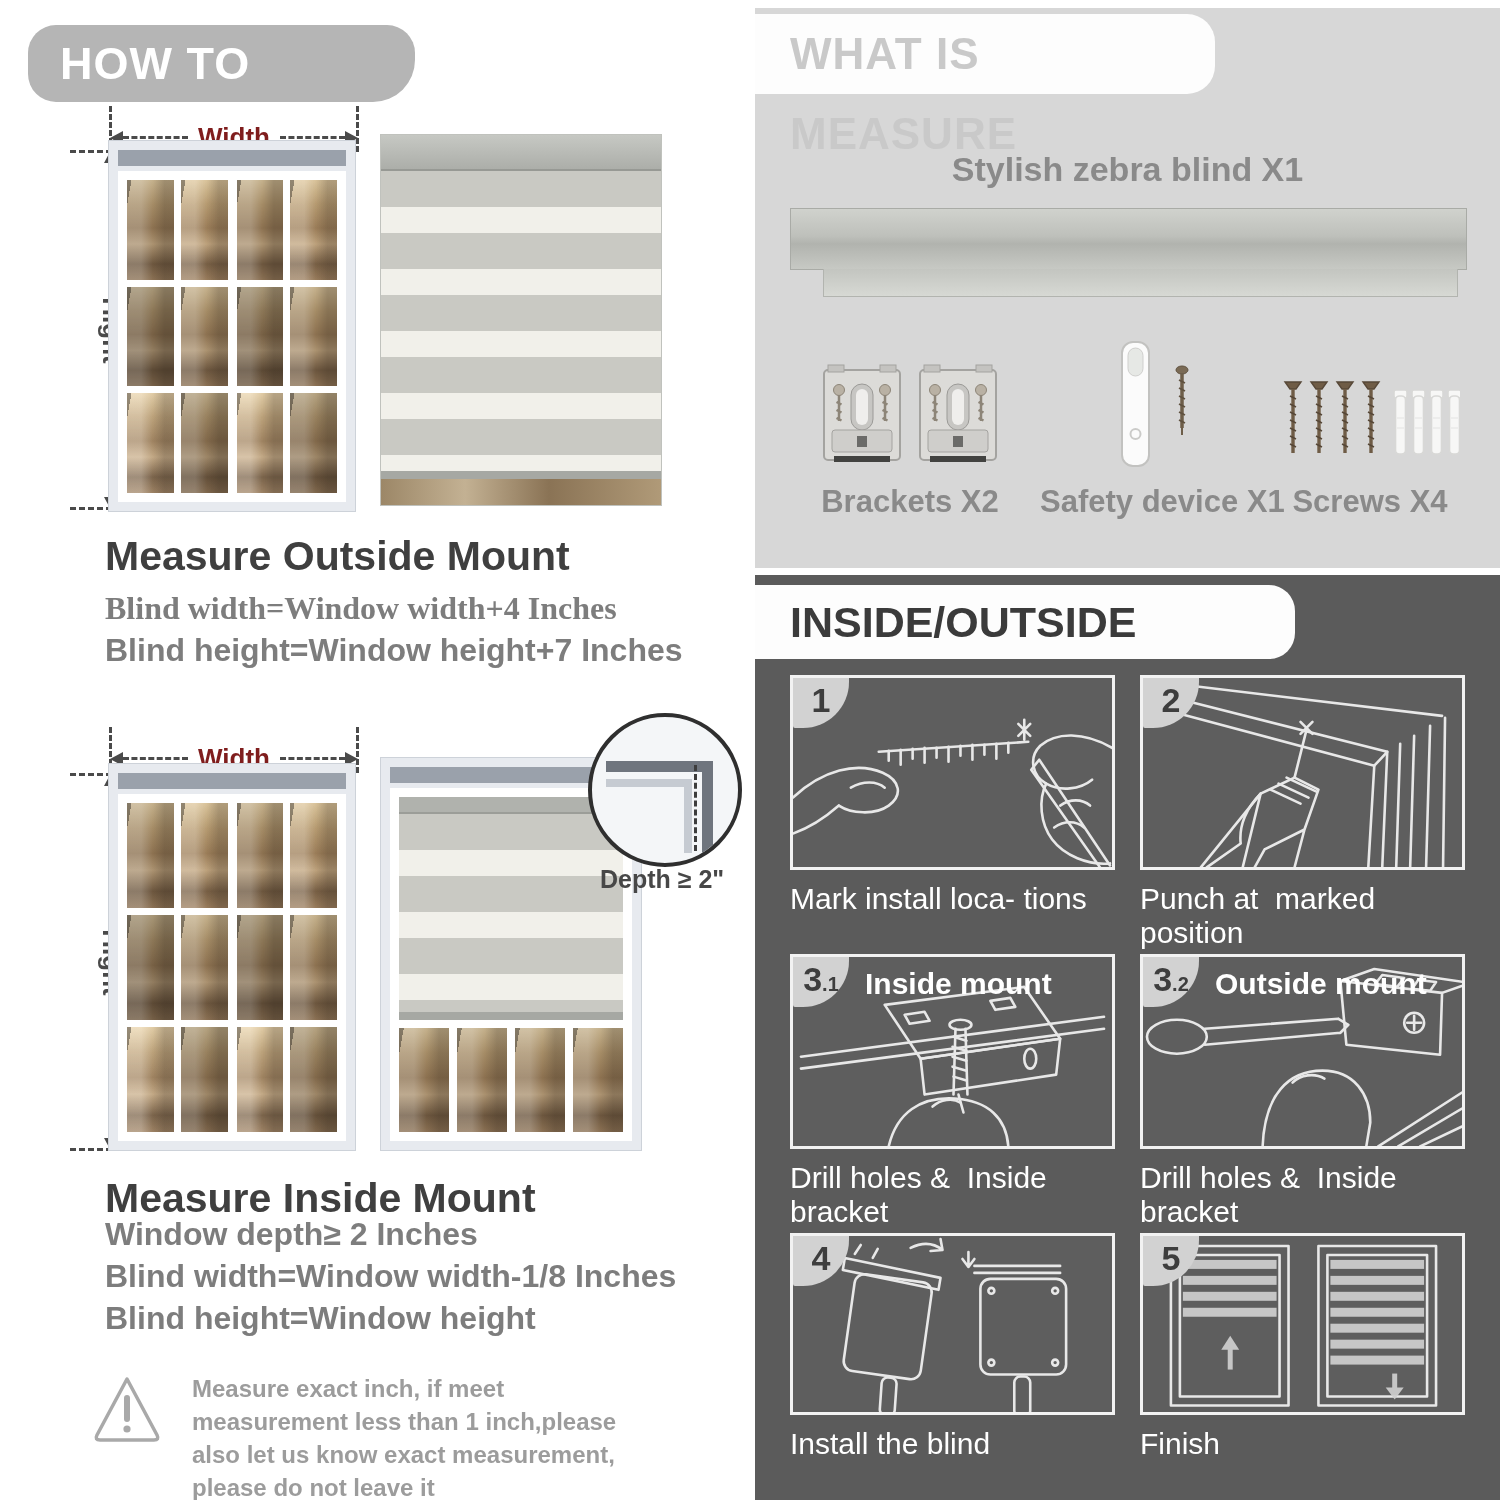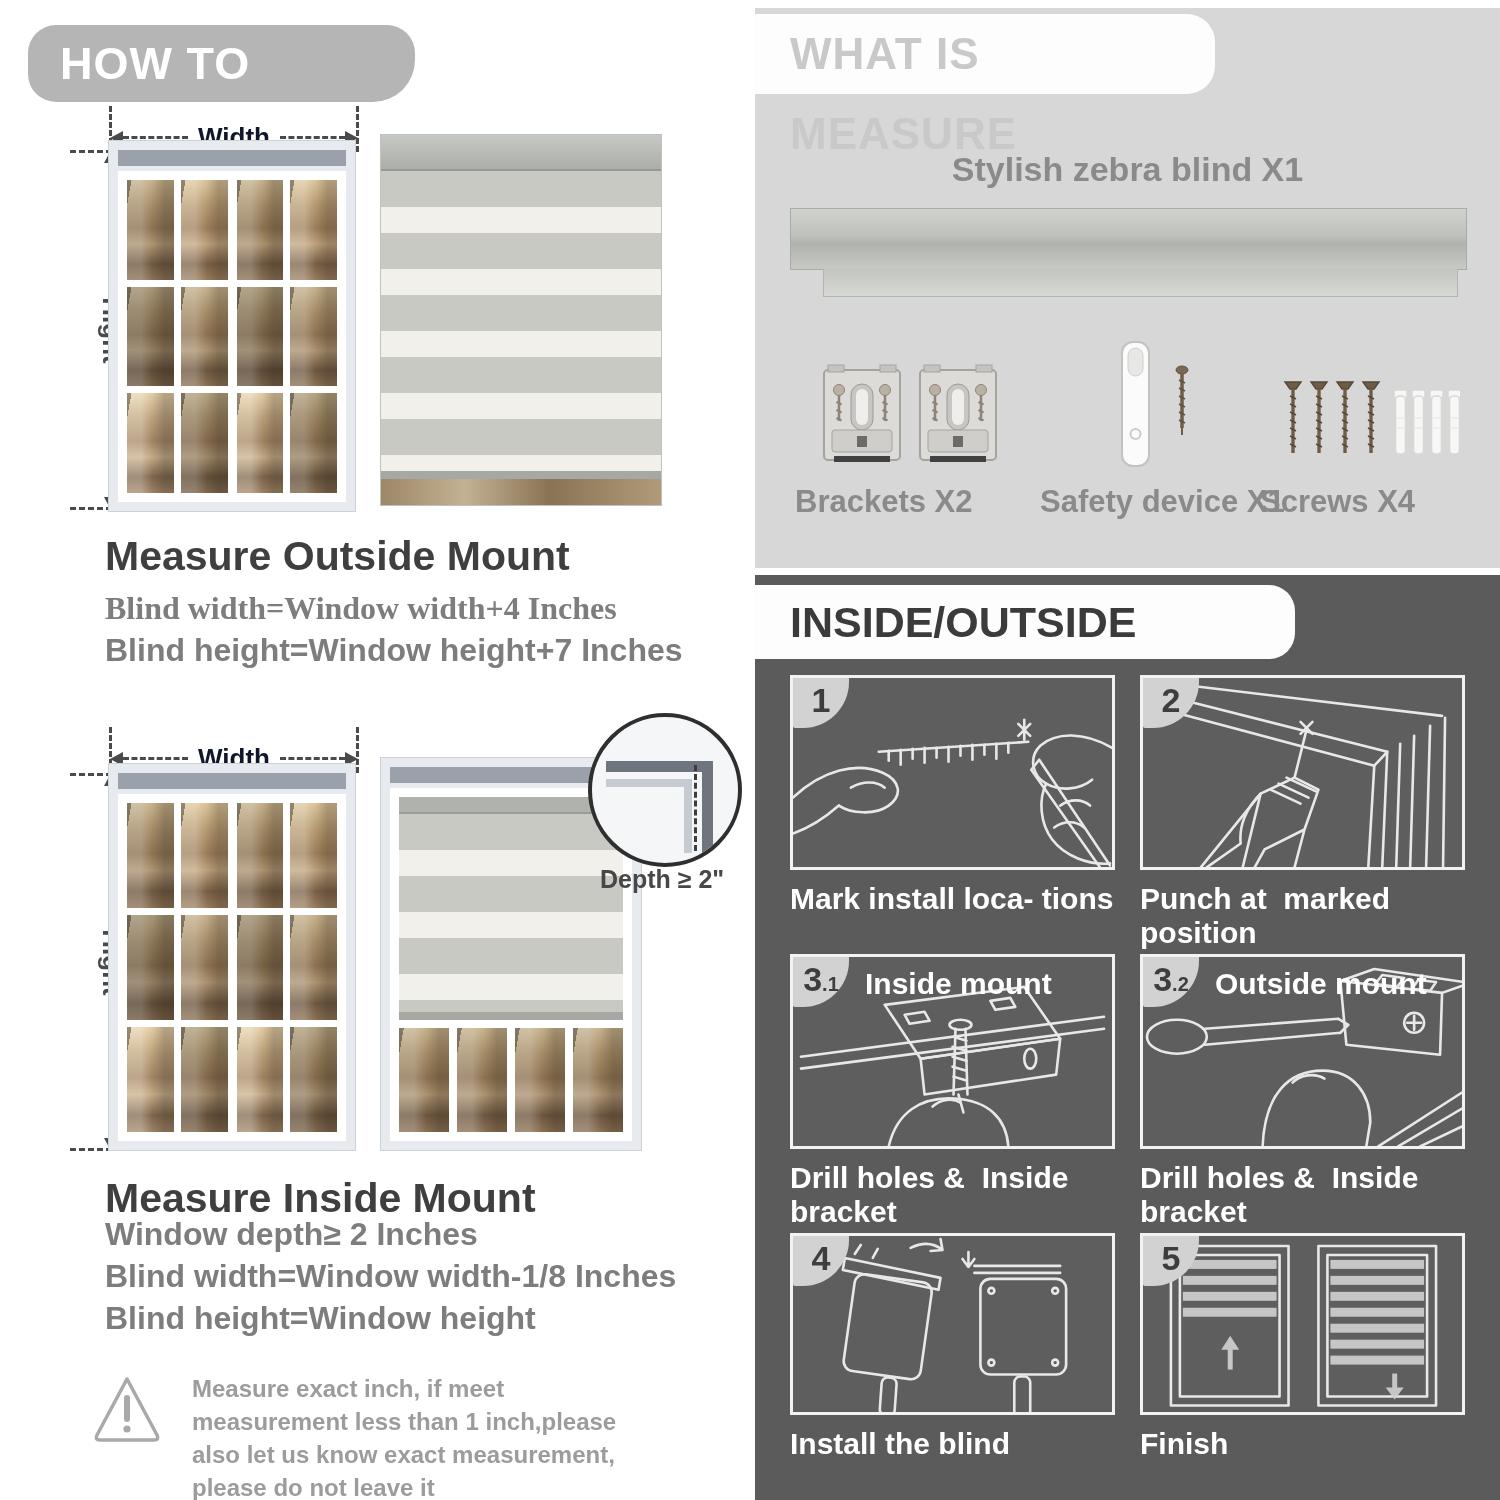--- a/index.html
+++ b/index.html
@@ -17,21 +17,21 @@
   .mount-header{left:0;top:10px;width:505px;height:74px;background:#fdfdfd;
     border-radius:0 26px 26px 0;color:#3b3b3b;font-size:43px;font-weight:bold;
     line-height:74px;padding-left:35px;}
 
   
   .h2{font-size:41px;font-weight:bold;color:#3f3f3f;white-space:nowrap;}
   .gline{font-size:32px;font-weight:bold;color:#7d7d7d;white-space:nowrap;}
   .warn-text{font-size:24px;font-weight:bold;color:#9c9c9c;line-height:1.38;width:450px;}
 
   
-  .w-arrow{display:flex;align-items:center;color:#0f172a;}
+  .w-arrow{display:flex;align-items:center;color:#7f1d1d;}
   .w-arrow .lab{font-size:26px;font-weight:bold;margin:0 10px;white-space:nowrap;}
   .dash{flex:1;border-top:3px dashed #4a4a4a;height:0;}
   .ah-l{width:0;height:0;border-top:7px solid transparent;border-bottom:7px solid transparent;border-right:13px solid #4a4a4a;}
   .ah-r{width:0;height:0;border-top:7px solid transparent;border-bottom:7px solid transparent;border-left:13px solid #4a4a4a;}
   .vbound{position:absolute;width:0;height:46px;border-left:3px dashed #4a4a4a;top:-16px;}
   .h-arrow{display:flex;flex-direction:column;align-items:center;color:#4a4a4a;}
   .vdash{flex:1;border-left:3px dashed #4a4a4a;width:0;}
   .av-u{width:0;height:0;border-left:7px solid transparent;border-right:7px solid transparent;border-bottom:13px solid #4a4a4a;}
   .av-d{width:0;height:0;border-left:7px solid transparent;border-right:7px solid transparent;border-top:13px solid #4a4a4a;}
   .h-lab{transform:rotate(90deg);font-size:26px;font-weight:bold;margin:14px 0;white-space:nowrap;}
@@ -70,36 +70,36 @@
   .depth-lab{font-size:25px;font-weight:bold;color:#474747;white-space:nowrap;}
 
   
   .included-section{left:755px;top:8px;width:745px;height:560px;background:#d7d7d7;}
   .product-label{top:142px;left:0;width:100%;text-align:center;color:#8a8a8a;font-size:34px;font-weight:bold;}
   .headrail{left:35px;top:200px;width:675px;height:60px;
     background:linear-gradient(180deg,#d0d2cd,#bec0bb 45%,#b1b3ae 58%,#c7c9c4);
     border:1px solid #a9aba6;}
   .headrail-lip{left:68px;top:261px;width:633px;height:27px;
     background:linear-gradient(180deg,#c3c5c0,#d7d9d4);border:1px solid #b2b4af;border-top:none;}
-  .comp{position:absolute;}
+  .comp{position:absolute;text-align:center;}
   .comp .art{height:118px;display:flex;align-items:flex-end;justify-content:center;}
   .comp-label{margin-top:10px;color:#8a8a8a;font-size:31px;font-weight:bold;white-space:nowrap;}
 
   .mount-section{left:755px;top:575px;width:745px;height:925px;background:#5b5b5b;}
   .steps-grid{position:absolute;left:35px;top:100px;width:675px;
     display:grid;grid-template-columns:325px 325px;column-gap:25px;row-gap:36px;}
   .panel{position:relative;height:195px;border:3px solid #f2f2f2;overflow:hidden;box-sizing:border-box;background:#5e5e5e;}
   .panel.short{height:182px;}
   .badge{position:absolute;top:0;left:0;width:56px;height:50px;background:#d2d2d2;
     border-radius:0 0 46px 2px;color:#3e3e3e;font-weight:bold;
     display:flex;align-items:flex-start;justify-content:center;padding-top:2px;box-sizing:border-box;}
   .badge .n{font-size:34px;line-height:40px;}
   .badge .s{font-size:20px;line-height:40px;position:relative;top:5px;}
   .panel-title{position:absolute;top:10px;left:72px;color:#fff;font-size:30px;font-weight:bold;text-align:center;}
-  .caption{margin-top:12px;color:#fff;font-size:30px;font-weight:bold;white-space:pre-wrap;height:36px;}
+  .caption{margin-top:12px;color:#fff;font-size:30px;font-weight:normal;white-space:pre-wrap;height:36px;}
   .step-art{position:absolute;inset:0;}
 
   .lineart{stroke:#e8e8e8;fill:none;stroke-width:2.6;stroke-linecap:round;stroke-linejoin:round;}
 </style>
 </head>
 <body>
 
 <div id="canvas">
 
   <div class="abs howto-header">HOW TO MEASURE</div>

